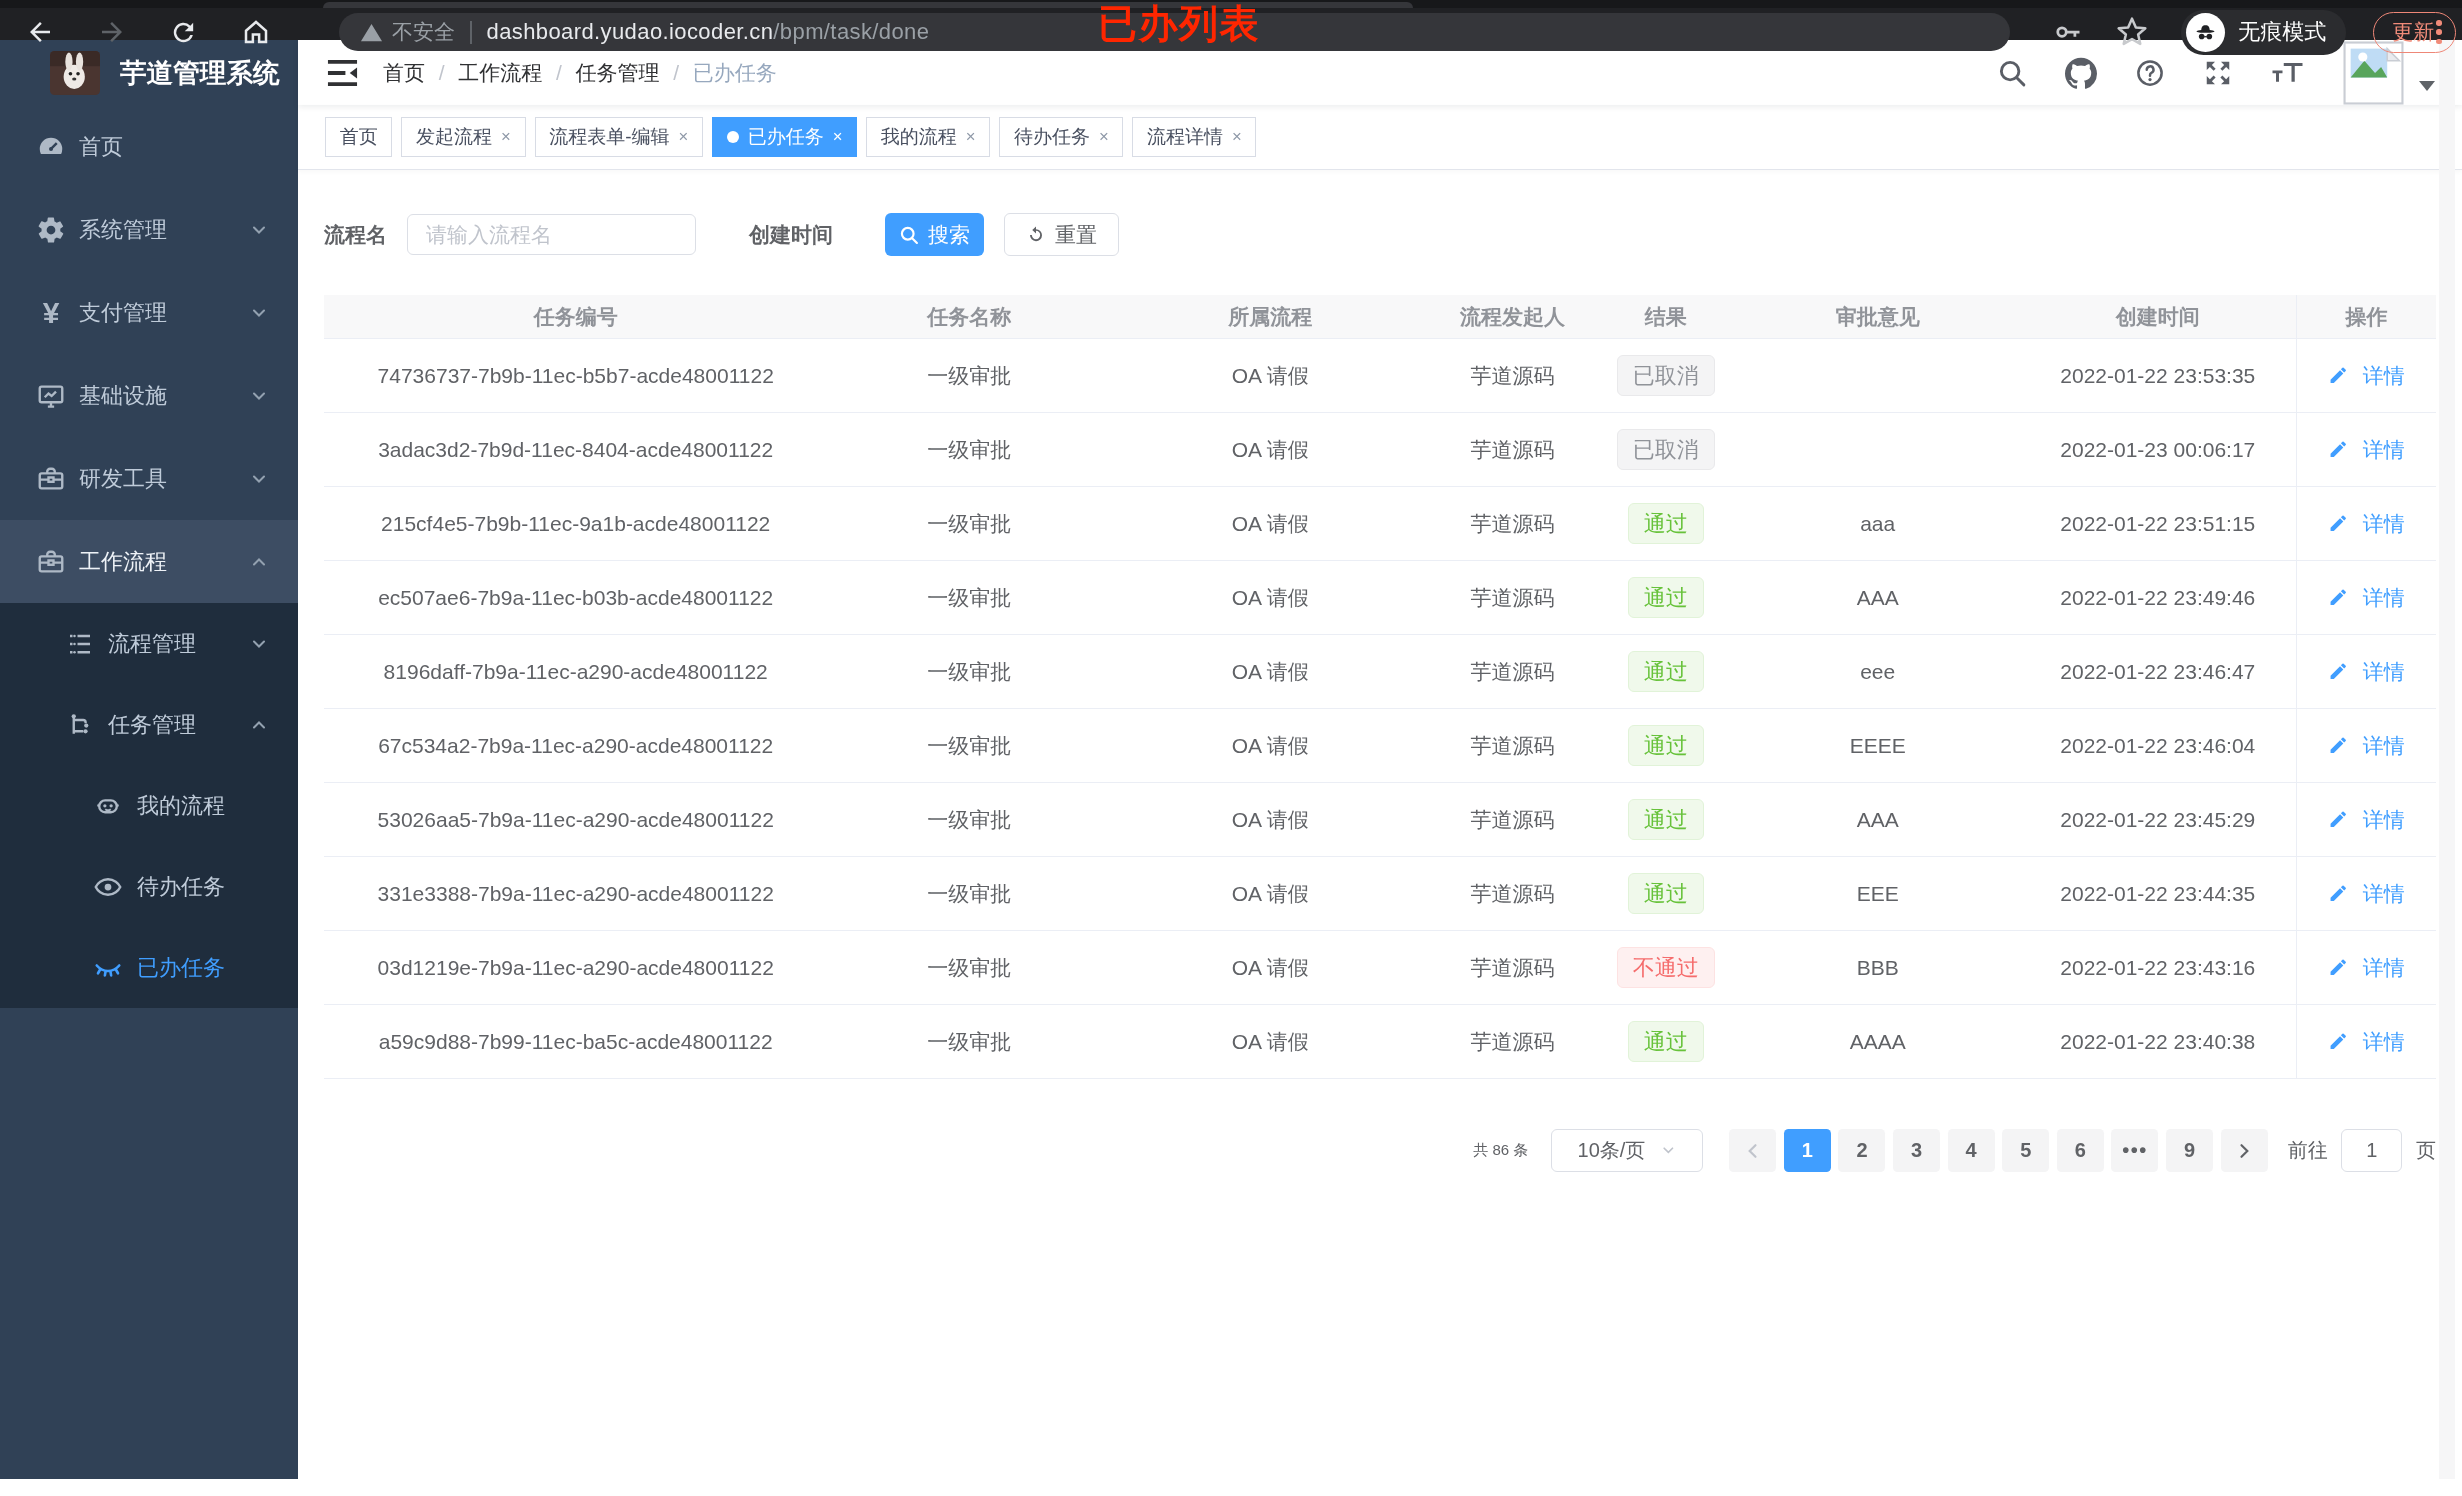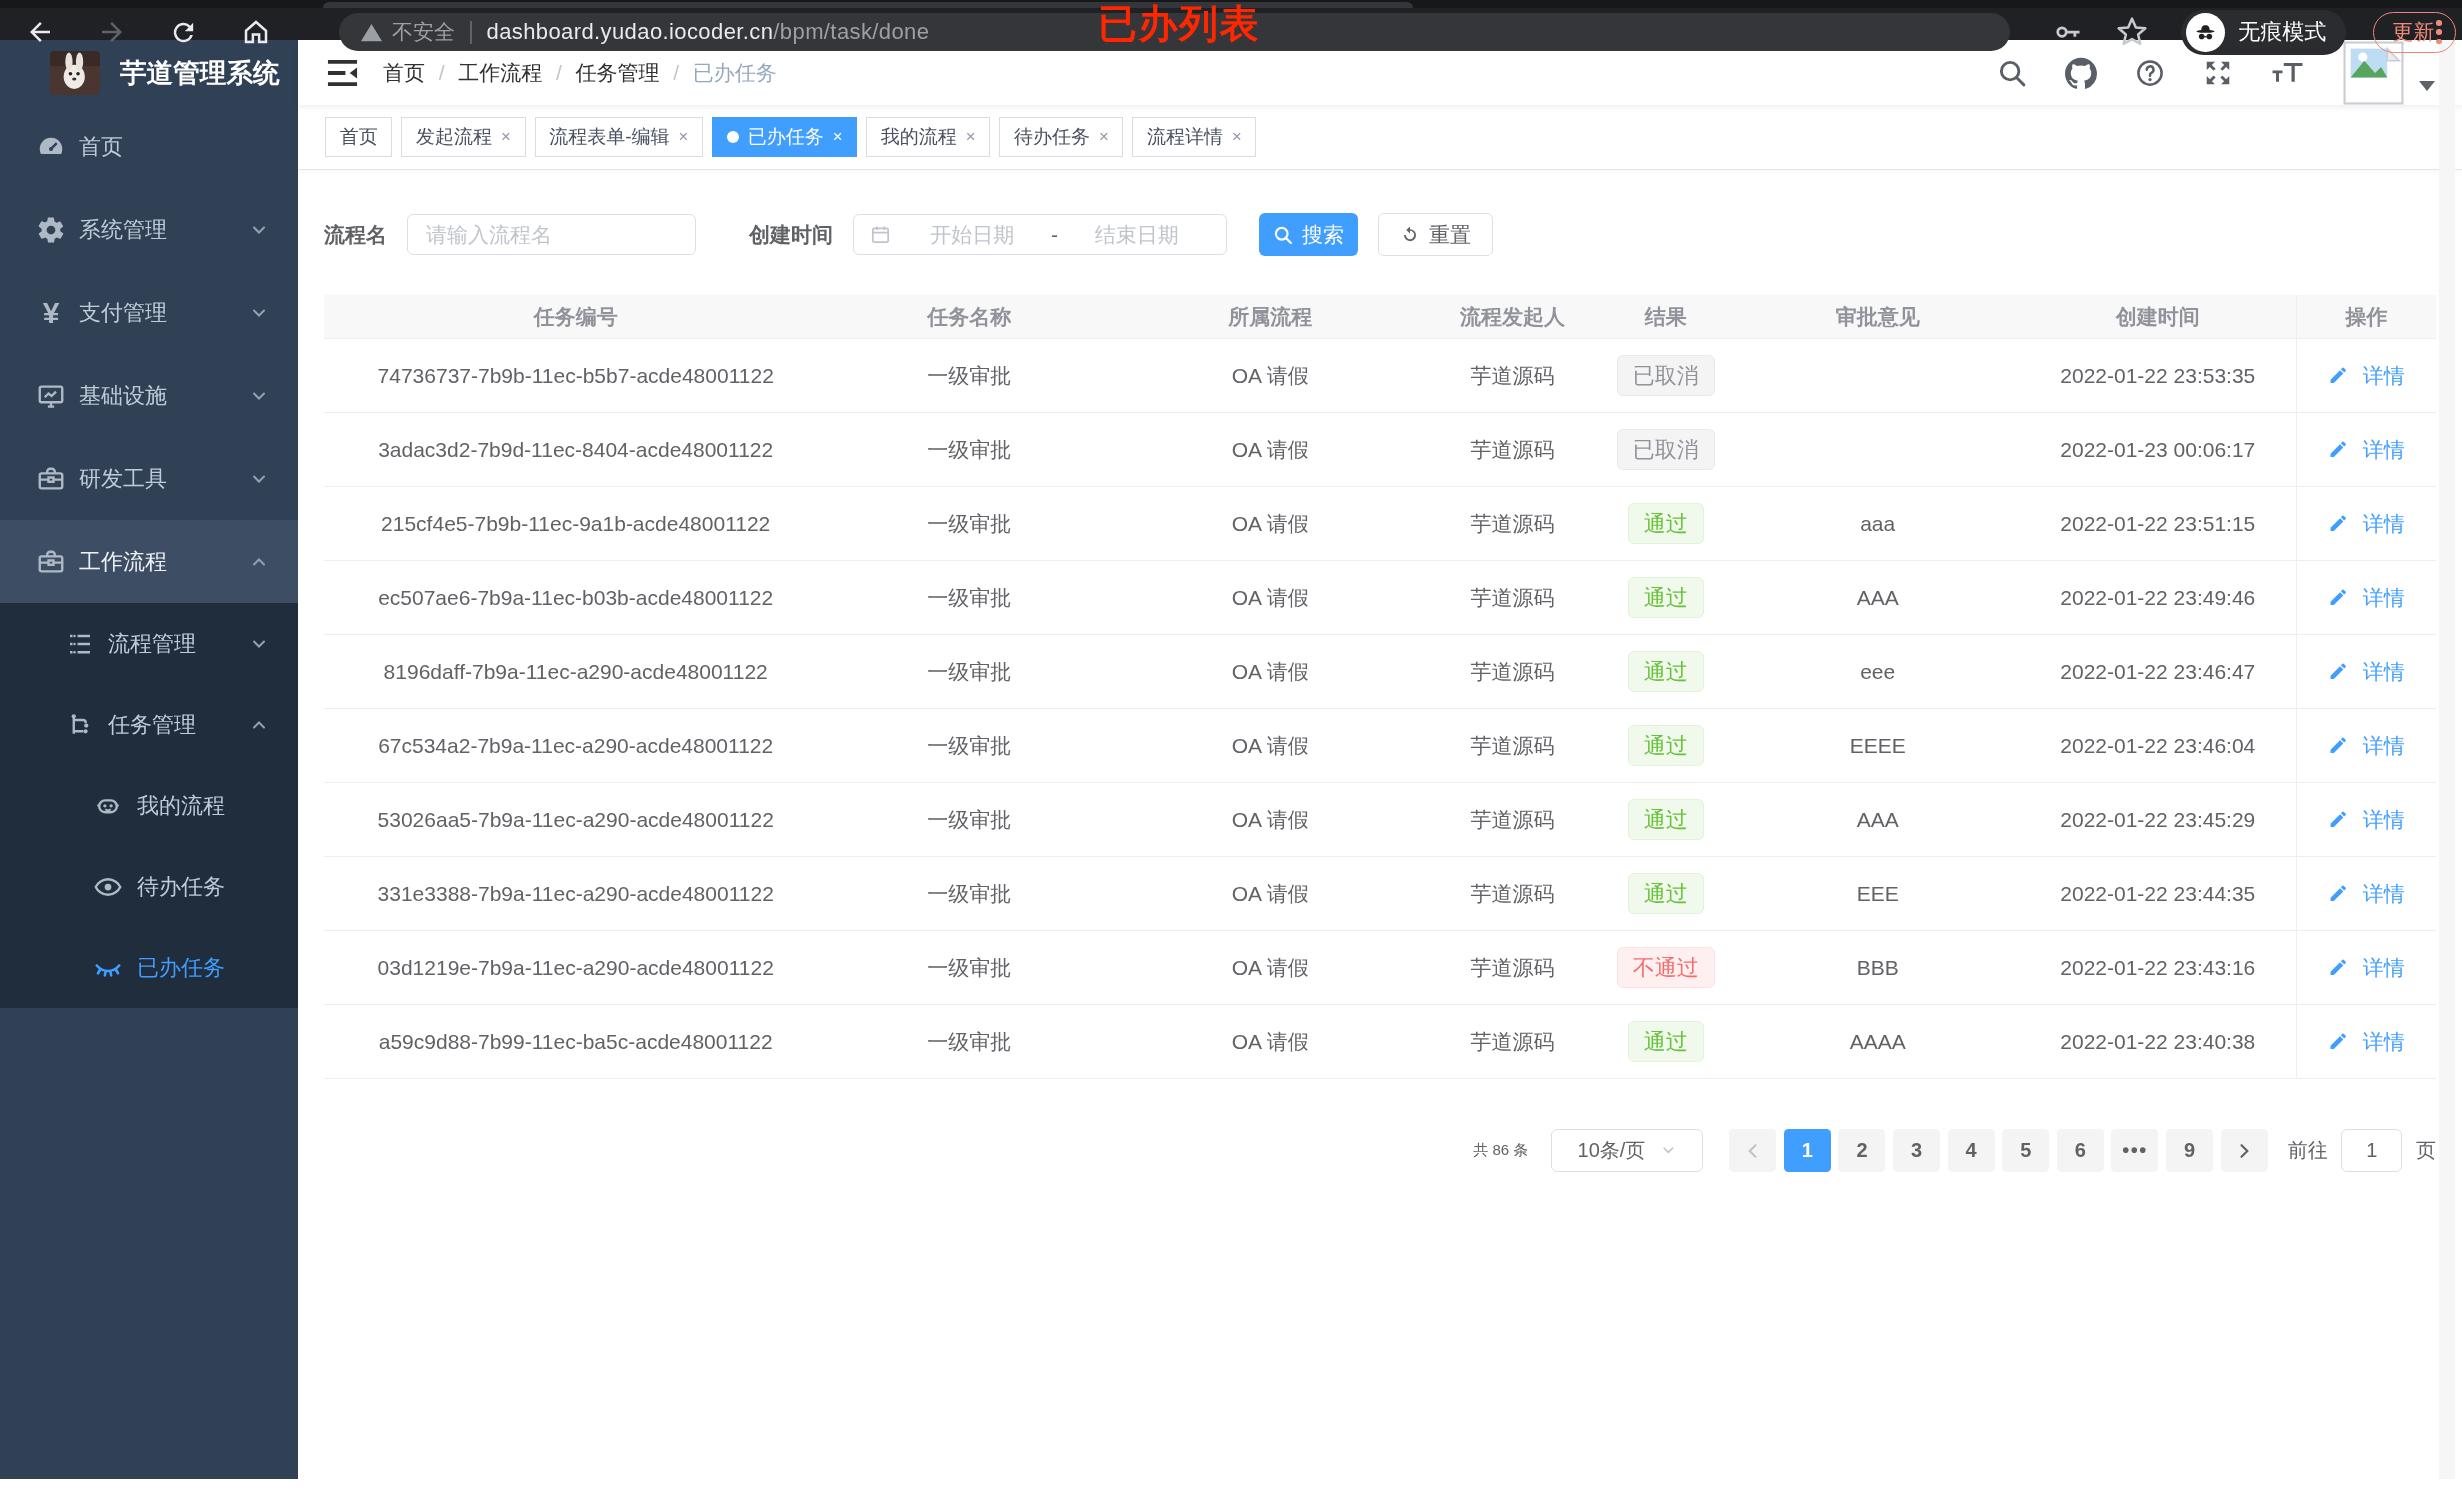--- a/index.html
+++ b/index.html
@@ -473,31 +473,20 @@
       </div>
 
       <div class="content">
 
         <div class="filters">
           <span class="f-label">流程名</span>
           <div class="tbox name-input">
             <span class="ph">请输入流程名</span>
           </div>
           <span class="f-label">创建时间</span>
-          <div class="tbox date-range">
-            <span class="cal">
-              <svg width="23" height="23" viewBox="0 0 24 24">
-                  <rect x="4" y="5.5" width="16" height="14.5" rx="1.5" fill="none" stroke="currentColor" stroke-width="1.8"></rect>
-                  <path stroke="currentColor" stroke-width="1.8" d="M4 10h16M8.2 3.6v3.8M15.8 3.6v3.8"></path>
-                </svg>
-            </span>
-            <span class="ph">开始日期</span>
-            <span class="dash">-</span>
-            <span class="ph">结束日期</span>
-          </div>
           <div class="btn btn-search">
             <svg width="20" height="20" viewBox="0 0 24 24">
                 <circle cx="10.5" cy="10.5" r="7" fill="none" stroke="currentColor" stroke-width="2.6"></circle>
                 <path stroke="currentColor" stroke-width="2.6" stroke-linecap="round" d="M15.8 15.8L21.5 21.5"></path>
               </svg>
             <span>搜索</span>
           </div>
           <div class="btn btn-reset">
             <svg width="20" height="20" viewBox="0 0 24 24">
                 <path fill="currentColor" d="M12 5V1.8L7.5 6 12 10.2V7a5 5 0 1 1-5 5H4.8A7.2 7.2 0 1 0 12 5z"></path>

